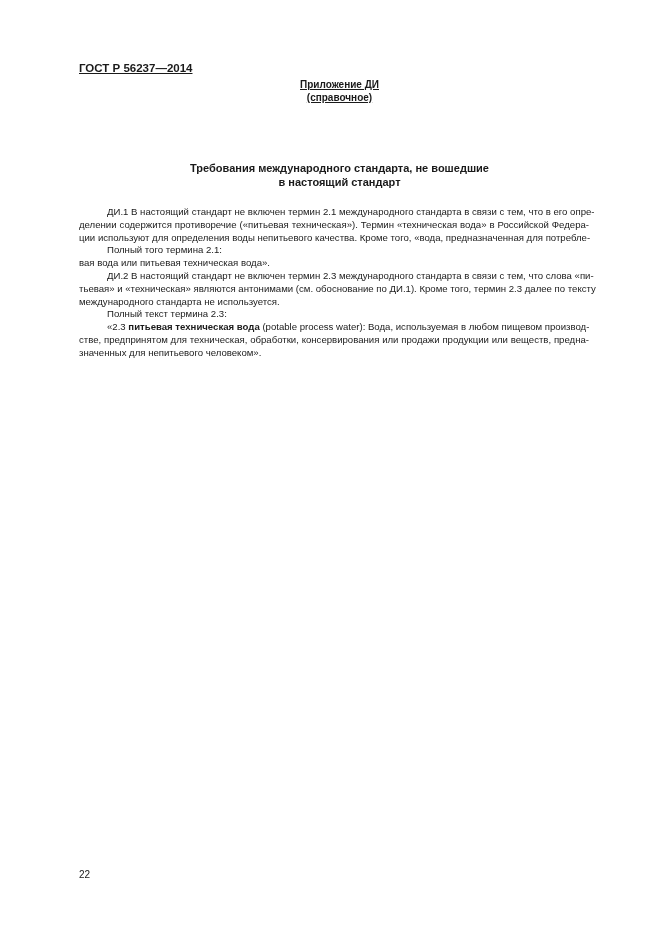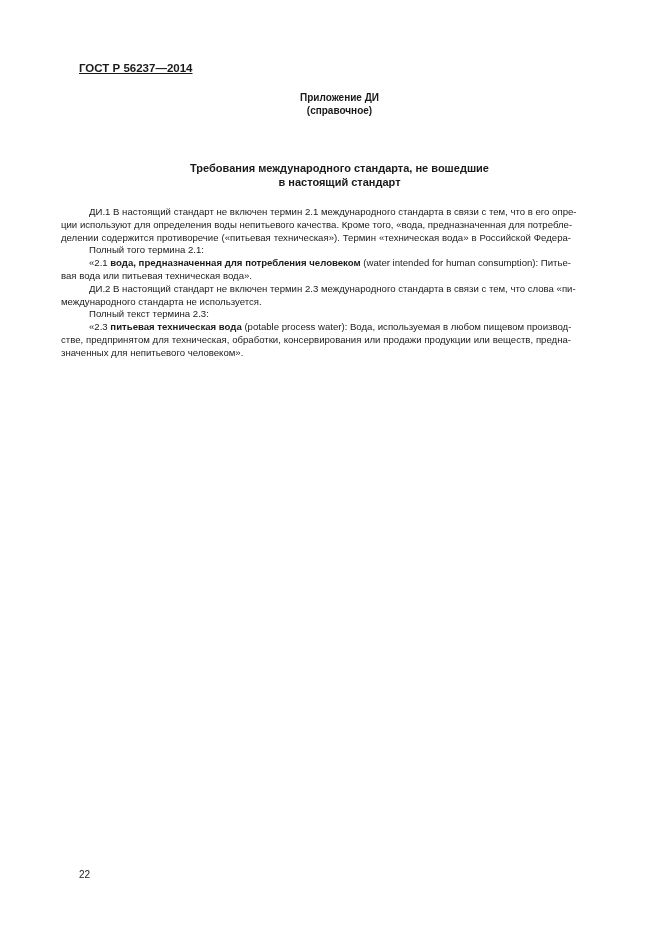--- a/index.html
+++ b/index.html
@@ -1,21 +1,21 @@
 <!DOCTYPE html>
 <html><head>
 <meta charset="utf-8">
 <style>
   html, body { margin: 0; padding: 0; background: #ffffff; }
   body { width: 661px; height: 935px; position: relative; overflow: hidden;
          font-family: "Liberation Sans", sans-serif; color: #1a1a1a; }
   .header { position: absolute; left: 79px; top: 62px; font-size: 11.5px; font-weight: bold; text-decoration: underline; }
-  .appendix { position: absolute; left: 0; width: 661px; top: 91px; text-align: center; font-size: 10px; font-weight: bold; line-height: 13px; padding-left: 18px; box-sizing: border-box; }
+  .appendix { position: absolute; left: 0; width: 661px; top: 78px; text-align: center; font-size: 10px; font-weight: bold; line-height: 13px; padding-left: 18px; box-sizing: border-box; text-decoration: underline; }
   .title { position: absolute; left: 0; width: 661px; top: 161px; text-align: center; font-size: 11px; font-weight: bold; line-height: 14px; padding-left: 18px; box-sizing: border-box; }
-  .body { position: absolute; left: 61px; top: 206px; width: 510px; font-size: 9.6px; line-height: 12.8px; }
+  .body { position: absolute; left: 79px; top: 206px; width: 510px; font-size: 9.6px; line-height: 12.8px; }
   .line { white-space: nowrap; text-align: justify; text-align-last: justify; height: 12.8px; }
   .line.last { text-align-last: left; }
   .line.indent { padding-left: 28px; }
   b { font-weight: bold; }
   .pagenum { position: absolute; left: 79px; top: 869px; font-size: 10px; }
 </style>
 </head>
 <body>
 
 <div class="header">ГОСТ Р 56237—2014</div>
@@ -25,26 +25,26 @@
   <div>(справочное)</div>
 </div>
 
 <div class="title">
   <div>Требования международного стандарта, не вошедшие</div>
   <div>в настоящий стандарт</div>
 </div>
 
 <div class="body">
   <div class="line indent">ДИ.1  В настоящий стандарт не включен термин 2.1 международного стандарта в связи с тем, что в его опре-</div>
+  <div class="line">делении содержится противоречие («питьевая техническая»). Термин «техническая вода» в Российской Федера-</div>
   <div class="line">ции используют для определения воды непитьевого качества. Кроме того, «вода, предназначенная для потребле-</div>
-  <div class="line">делении содержится противоречие («питьевая техническая»). Термин «техническая вода» в Российской Федера-</div>
   <div class="line indent last">Полный того термина 2.1:</div>
-  <div class="line indent"><span>«2.1  </span><b>вода, предназначенная для потребления человеком</b><span> (water intended for human consumption): Питье-</span></div>
   <div class="line last">вая вода или питьевая техническая вода».</div>
   <div class="line indent">ДИ.2  В настоящий стандарт не включен термин 2.3 международного стандарта в связи с тем, что слова «пи-</div>
+  <div class="line">тьевая» и «техническая» являются антонимами (см. обоснование по ДИ.1). Кроме того, термин 2.3 далее по тексту</div>
   <div class="line last">международного стандарта не используется.</div>
   <div class="line indent last">Полный текст термина 2.3:</div>
   <div class="line indent"><span>«2.3  </span><b>питьевая техническая вода</b><span> (potable process water): Вода, используемая в любом пищевом производ-</span></div>
   <div class="line">стве, предпринятом для техническая, обработки, консервирования или продажи продукции или веществ, предна-</div>
   <div class="line last">значенных для непитьевого человеком».</div>
 </div>
 
 <div class="pagenum">22</div>
 
 </body></html>

